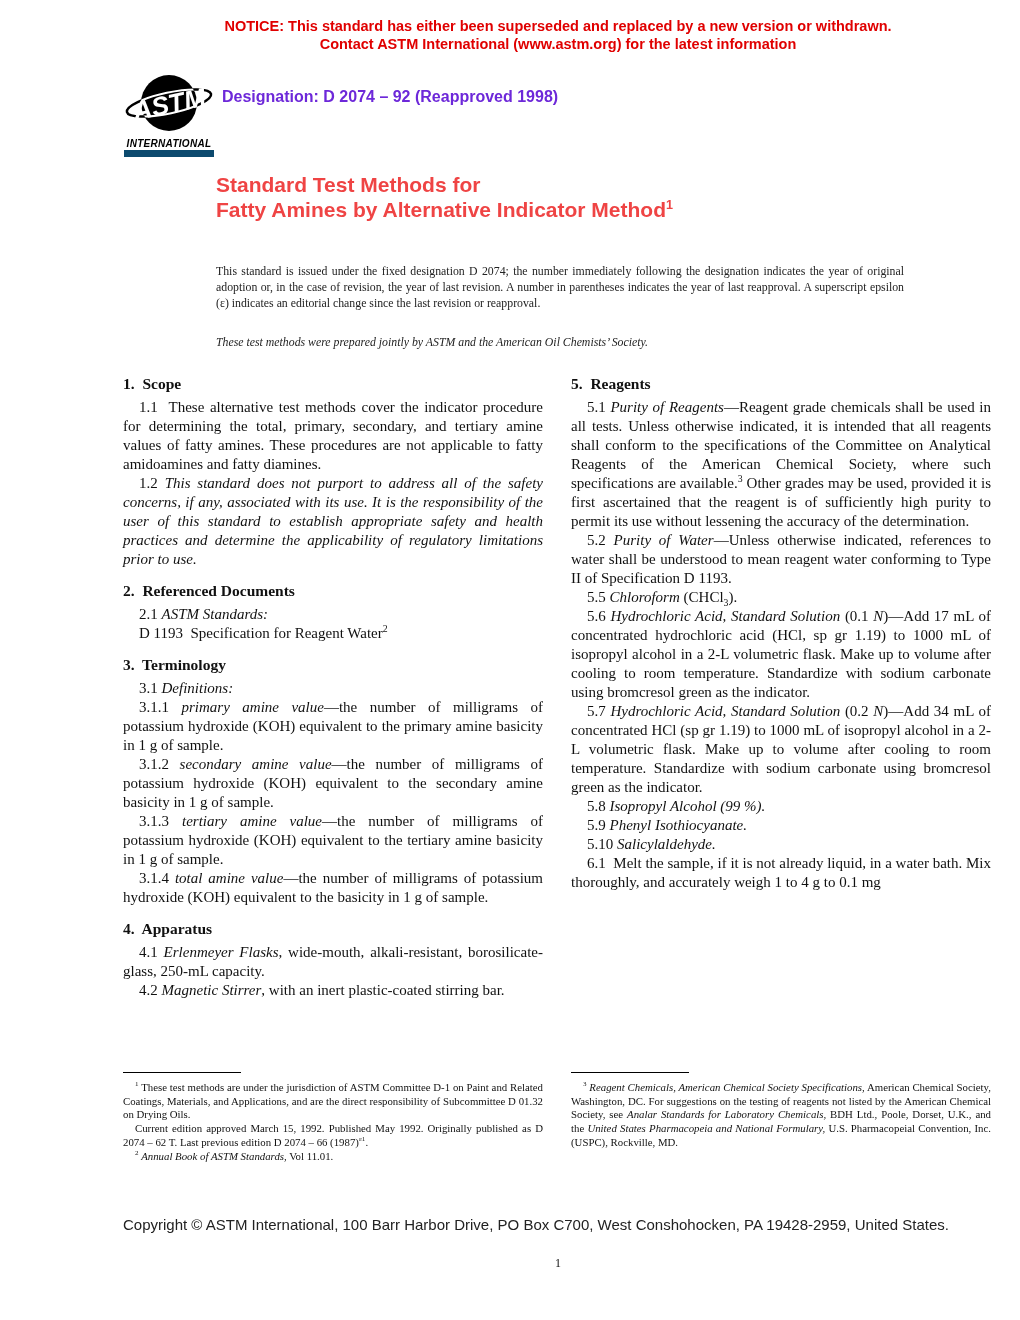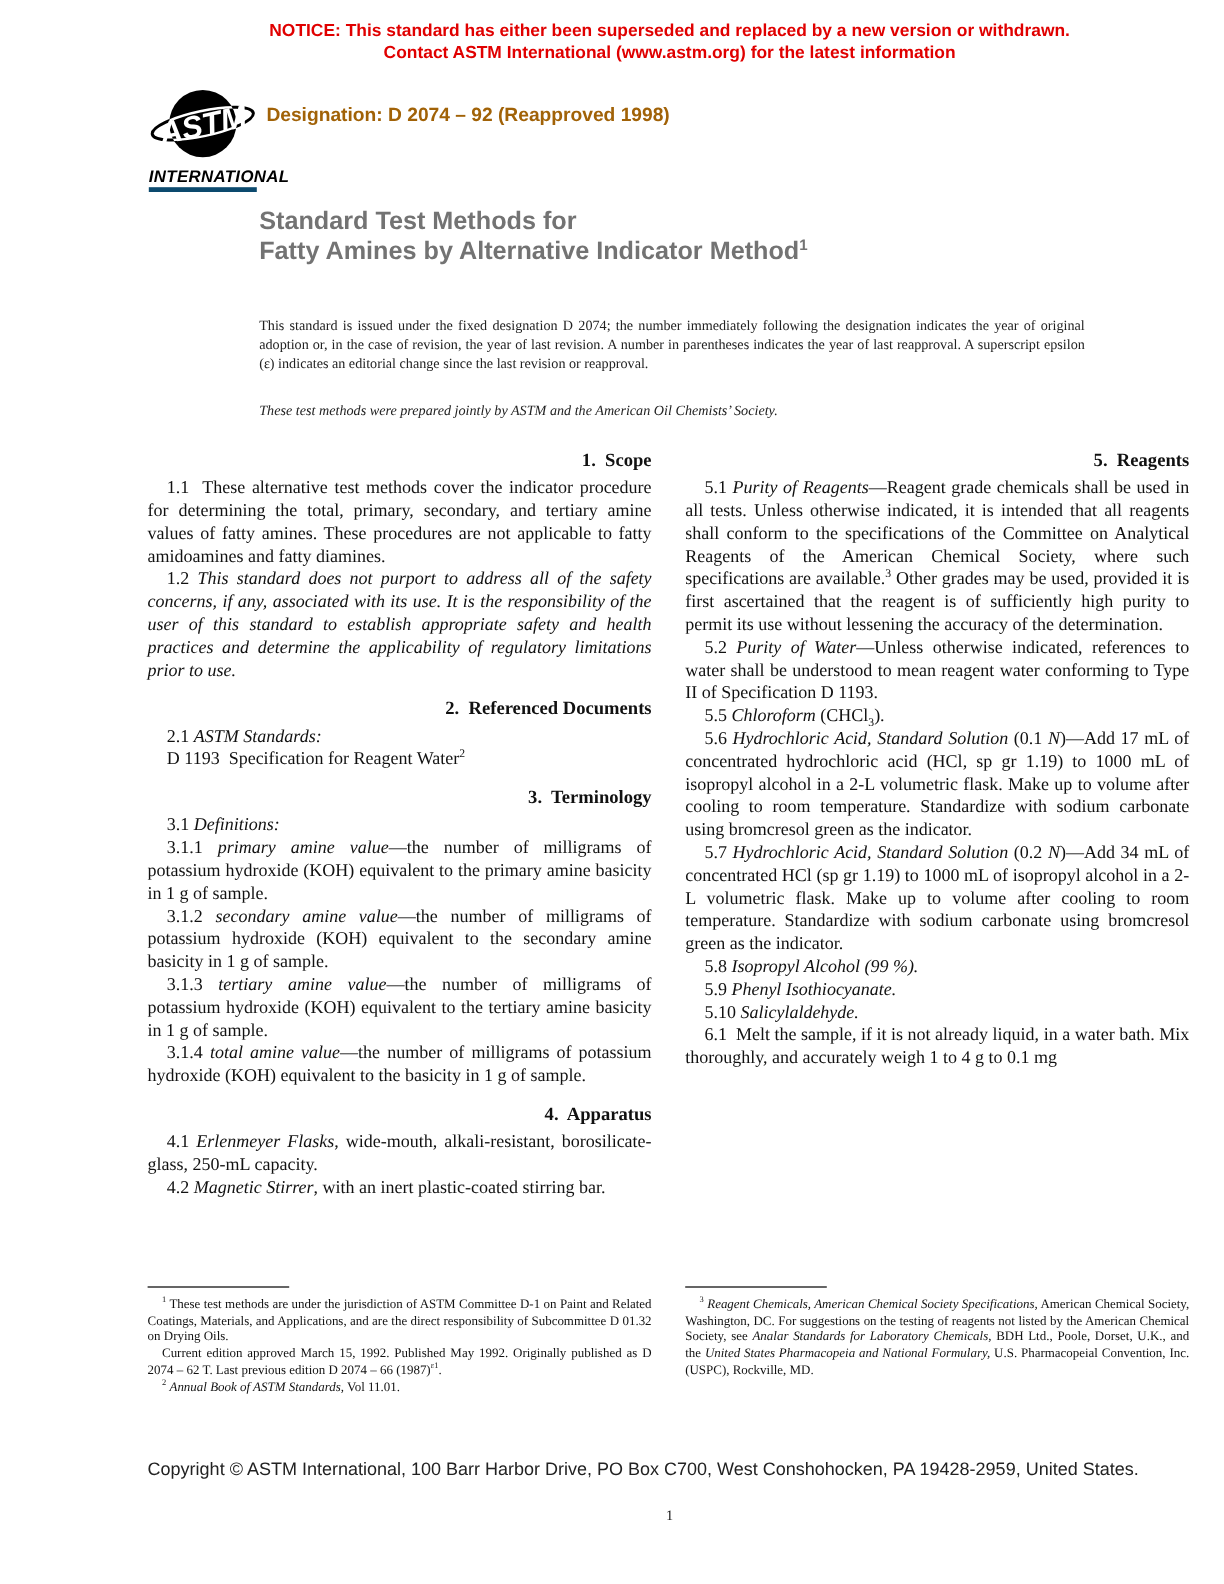--- a/index.html
+++ b/index.html
@@ -5,44 +5,44 @@
   html,body{margin:0;padding:0;background:#ffffff;}
   .page{position:relative;width:1020px;height:1320px;background:#fff;color:#111;
         font-family:"Liberation Serif", serif;overflow:hidden;margin-left:48px;}
 
   .notice{position:absolute;top:18px;left:0;right:0;text-align:center;
           font-family:"Liberation Sans", sans-serif;font-weight:bold;
           font-size:14.5px;line-height:17.5px;color:var(--notice-color,#e00000);}
 
   .logo{position:absolute;left:76px;top:74px;width:92px;}
   .logosub{font-family:"Liberation Sans", sans-serif;font-weight:bold;font-style:italic;
-           font-size:14px;letter-spacing:.3px;text-align:center;width:90px;
-           border-bottom:4px solid #0c4a6e;padding-bottom:1px;margin-top:-2px;color:#000;}
+           font-size:10px;letter-spacing:.3px;text-align:center;width:90px;
+           border-bottom:7px solid #0c4a6e;padding-bottom:1px;margin-top:-2px;color:#000;}
 
   .designation{position:absolute;left:174px;top:88px;
-               font-family:"Liberation Sans", sans-serif;font-weight:bold;font-size:16px;color:#a16207;}
+               font-family:"Liberation Sans", sans-serif;font-weight:bold;font-size:16px;color:#6d28d9;}
 
   .title{position:absolute;left:168px;top:172px;
          font-family:"Liberation Sans", sans-serif;font-weight:bold;
-         font-size:21px;line-height:25px;color:#737373;}
+         font-size:21px;line-height:25px;color:#ef4444;}
   .title sup{font-size:60%;vertical-align:super;line-height:0;}
 
   .issuance{position:absolute;left:168px;top:264px;width:688px;
             font-size:11.8px;line-height:15.8px;text-align:justify;color:#222;}
   .prepnote{position:absolute;left:168px;top:335px;width:688px;
             font-style:italic;font-size:11.8px;color:#222;}
 
   .cols{position:absolute;left:75px;top:374px;width:868px;height:834px;}
   .col{position:absolute;top:0;width:420px;}
   .colleft{left:0;}
   .colright{left:448px;}
 
   .para{margin:0;font-size:15px;line-height:19px;text-align:justify;text-indent:16px;}
   .heading{margin:13px 0 5px 0;font-size:15.5px;font-weight:bold;text-indent:0;
-           font-family:"Liberation Serif", serif;text-align:right;}
+           font-family:"Liberation Serif", serif;}
   .col .heading:first-child{margin-top:1px;}
 
   sup{font-size:65%;vertical-align:super;line-height:0;}
   sub{font-size:65%;vertical-align:sub;line-height:0;}
 
   .footnote{position:absolute;top:698px;width:420px;font-size:10.8px;line-height:13.7px;
             text-align:justify;}
   .fnleft{left:0;}
   .fnright{left:448px;}
   .fnrule{width:118px;border-top:1.5px solid #000;margin-bottom:8px;}

